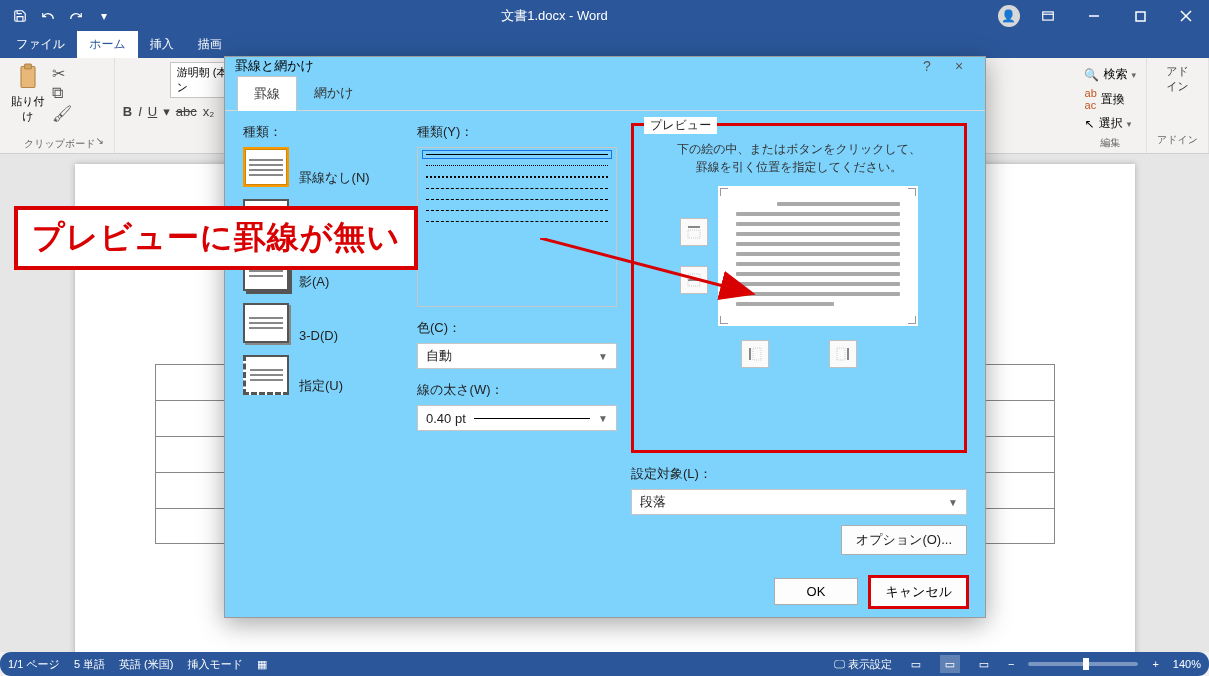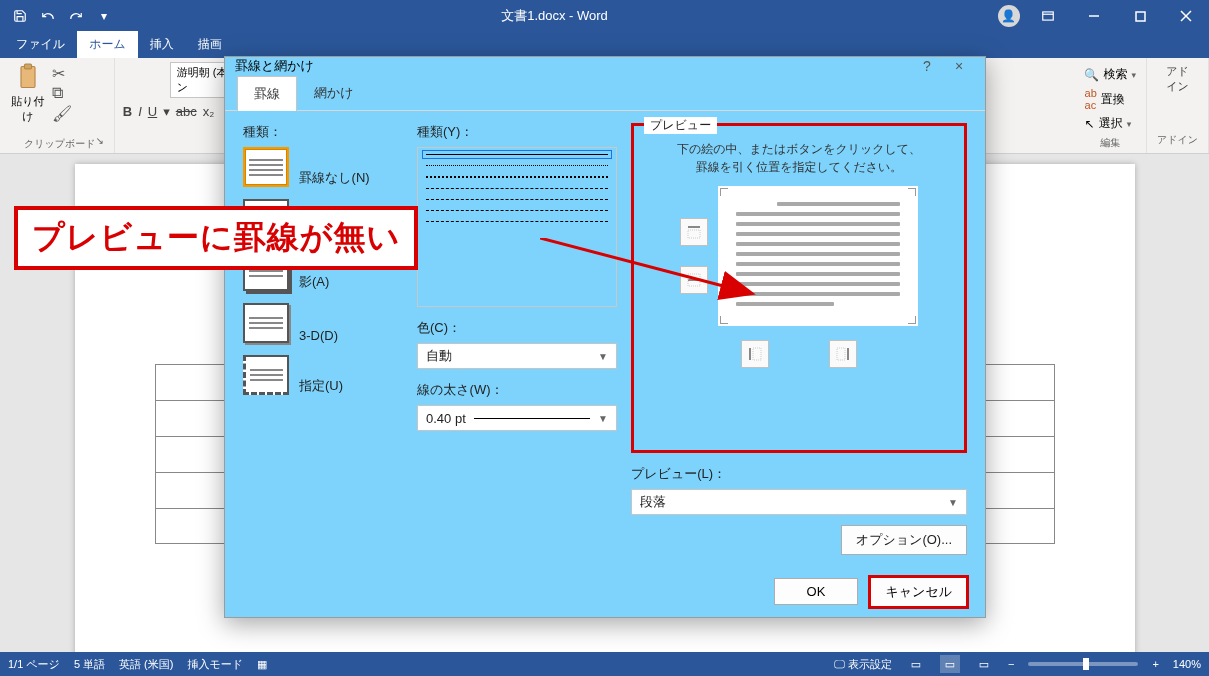--- a/index.html
+++ b/index.html
@@ -42,21 +42,21 @@
   .doc-surface { position:absolute; top:154px; left:0; right:0; bottom:24px; background:#e6e6e6; display:flex; justify-content:center; overflow:hidden;}
   .page { width:1060px; height:720px; background:#fff; margin-top:10px; box-shadow:0 0 6px rgba(0,0,0,.25); position:relative; padding:48px 80px;}
   .page .pmark { color:#b5b5b5; font-size:12px; }
   .tbl { border:1px solid #888; width:260px; height:180px; position:relative; }
   .tbl .trow { border-bottom:1px solid #888; height:36px; }
   .tbl .trow:last-child { border-bottom:none;}
   .tbl.right { position:absolute; right:80px; top:200px; }
   .tbl.left { position:absolute; left:80px; top:200px; }
 
   
-  .statusbar { position:absolute; bottom:0; left:0; right:0; height:24px; background:#2b579a; color:#fff; font-size:11px; display:flex; align-items:center; padding:0 8px; gap:14px;}
+  .statusbar { position:absolute; bottom:0; left:0; right:0; height:24px; background:#2b579a; color:#fff; font-size:11px; display:flex; align-items:center; padding:0 8px; gap:14px;border-radius:11px;}
   .statusbar .spacer { flex:1; }
   .zoom-slider { width:110px; height:4px; background:#7a96c1; position:relative; border-radius:2px;}
   .zoom-slider .thumb { position:absolute; top:-4px; left:55px; width:6px; height:12px; background:#fff;}
   .viewbtn { width:20px;height:18px; display:flex;align-items:center;justify-content:center; cursor:pointer;}
 
   
   .dialog { position:absolute; left:224px; top:56px; width:762px; height:562px; background:#7dd3fc; border:1px solid #9b9b9b; box-shadow:0 6px 24px rgba(0,0,0,.35); display:flex; flex-direction:column; z-index:50;}
   .dlg-title { height:32px; display:flex; align-items:center; padding:0 10px; font-size:13px; }
   .dlg-title .t { flex:1; }
   .dlg-title .h, .dlg-title .x { width:32px; text-align:center; cursor:pointer; font-size:14px; color:#555;}
@@ -390,21 +390,21 @@
             </div>
           <div class="pv-btn">
               <svg width="16" height="16">
                 <rect x="12" y="2" width="2" height="12" fill="#888"></rect>
                 <rect x="2" y="2" width="8" height="12" fill="none" stroke="#ccc" stroke-dasharray="1 1"></rect>
               </svg>
             </div>
         </div>
       </div>
       <div class="apply-row">
-        <div class="section-label">プレビュー(L)：</div>
+        <div class="section-label">設定対象(L)：</div>
         <div class="combo apply-combo">
           <span>段落</span>
           <span class="chev">▼</span>
         </div>
       </div>
       <div class="options-row">
         <div class="btn">オプション(O)...</div>
       </div>
     </div>
   </div>

